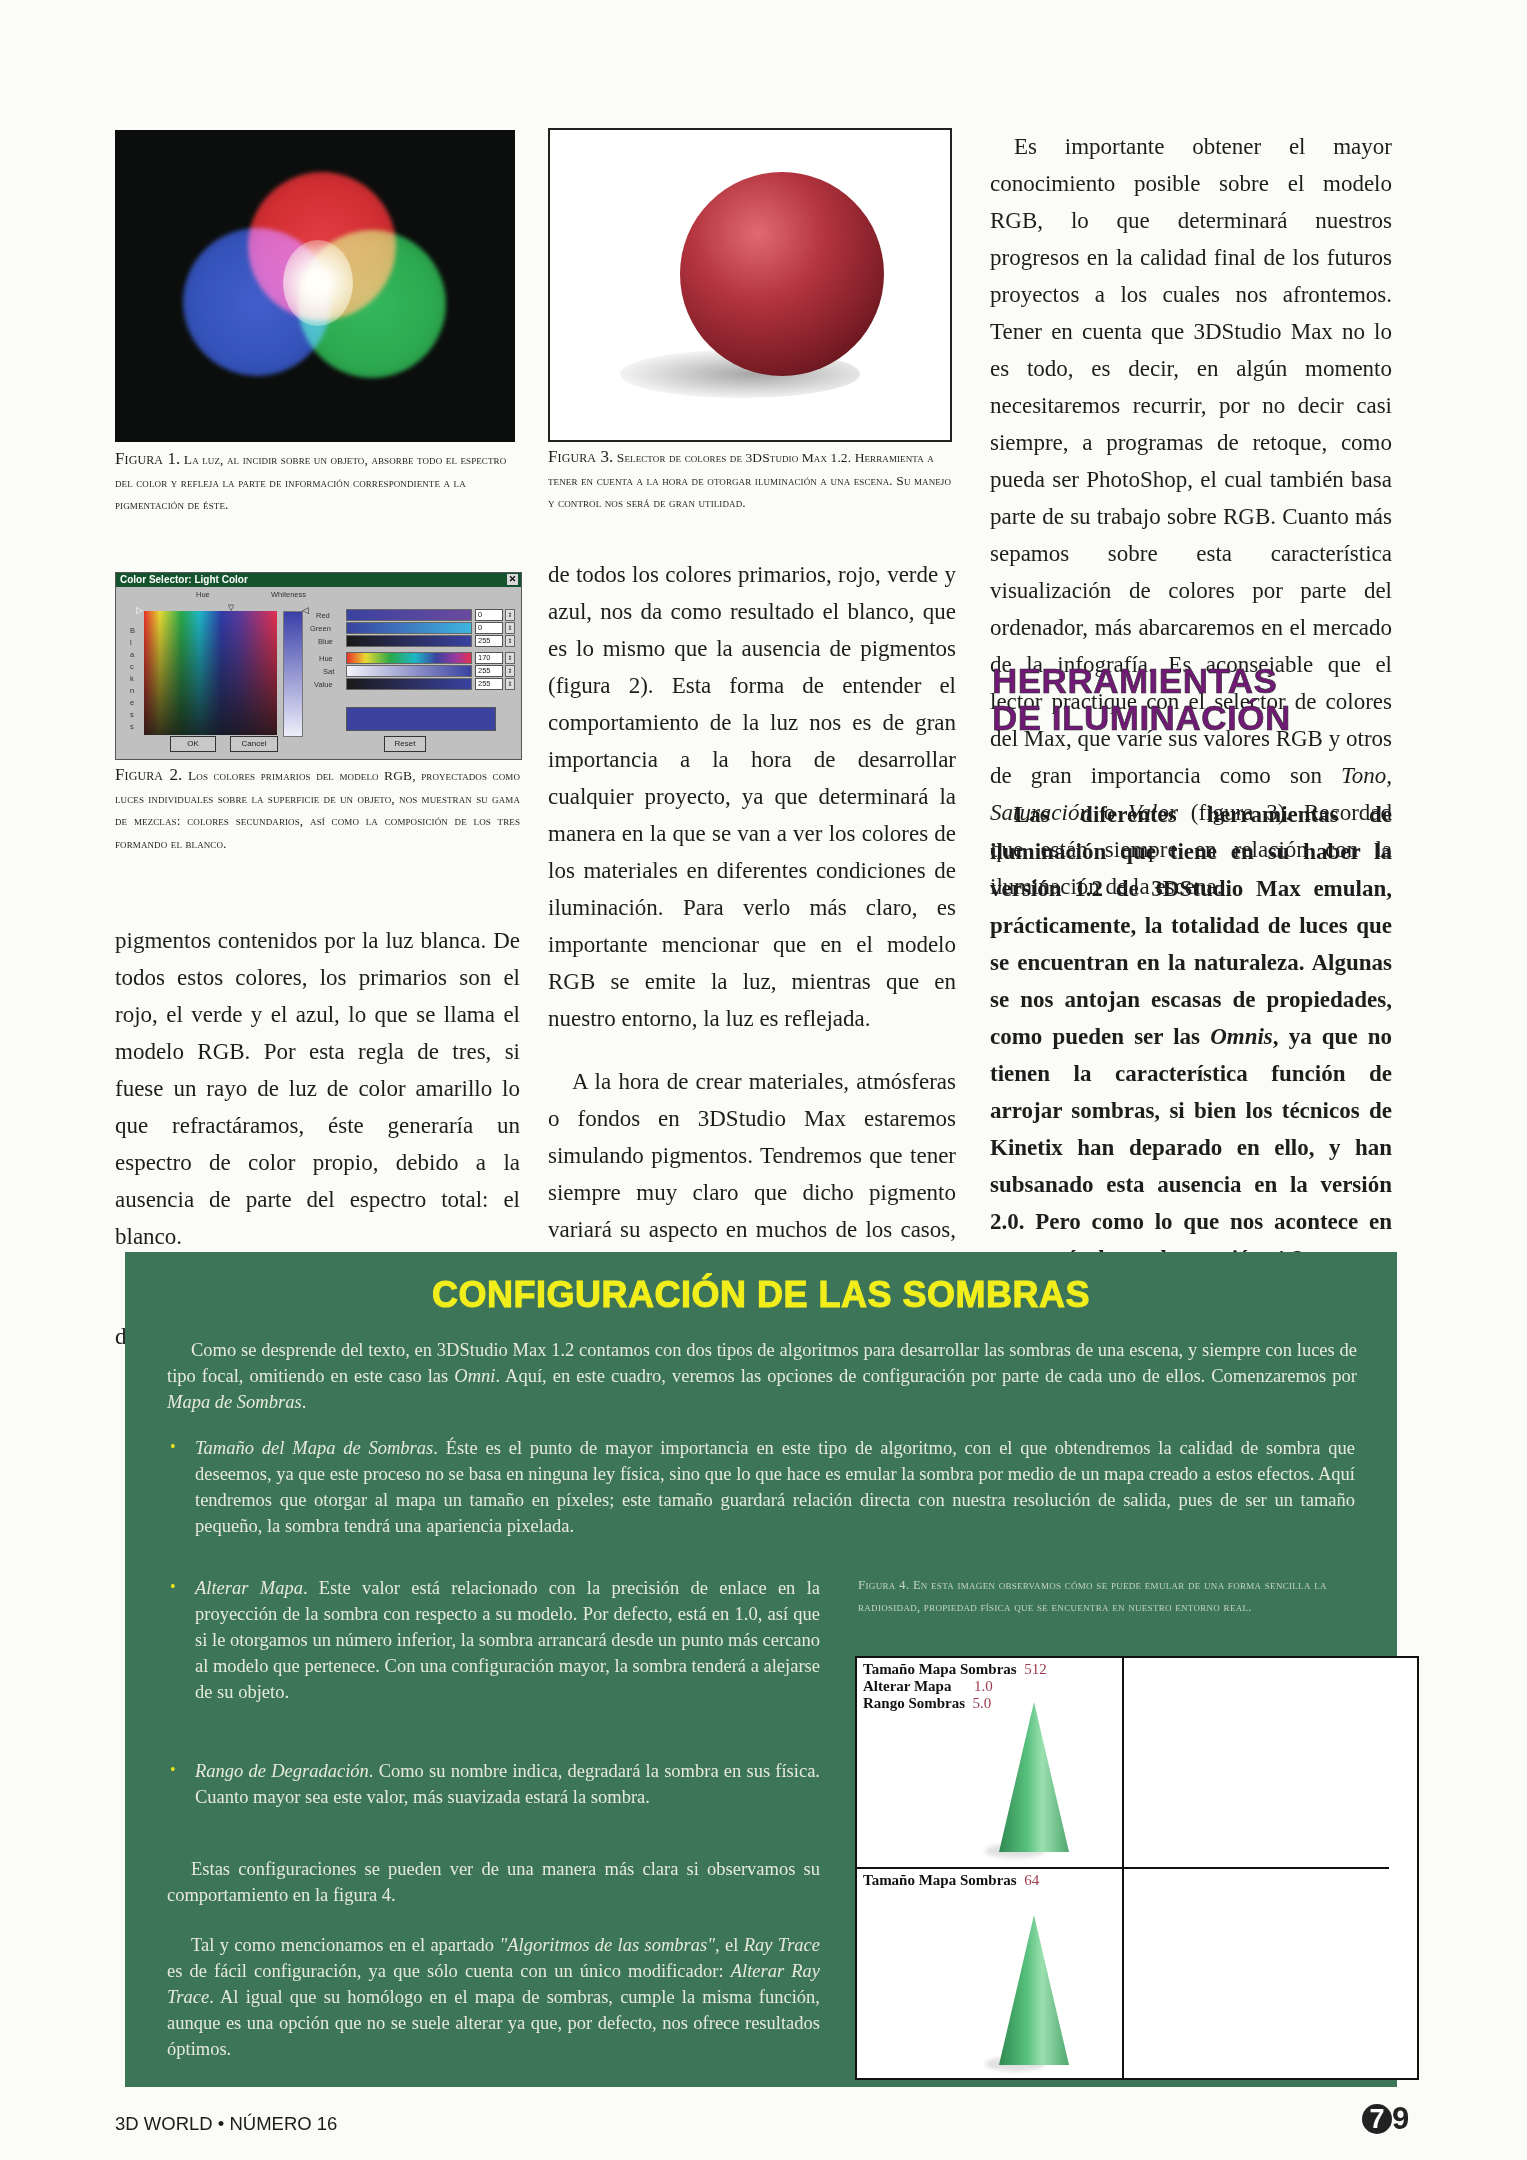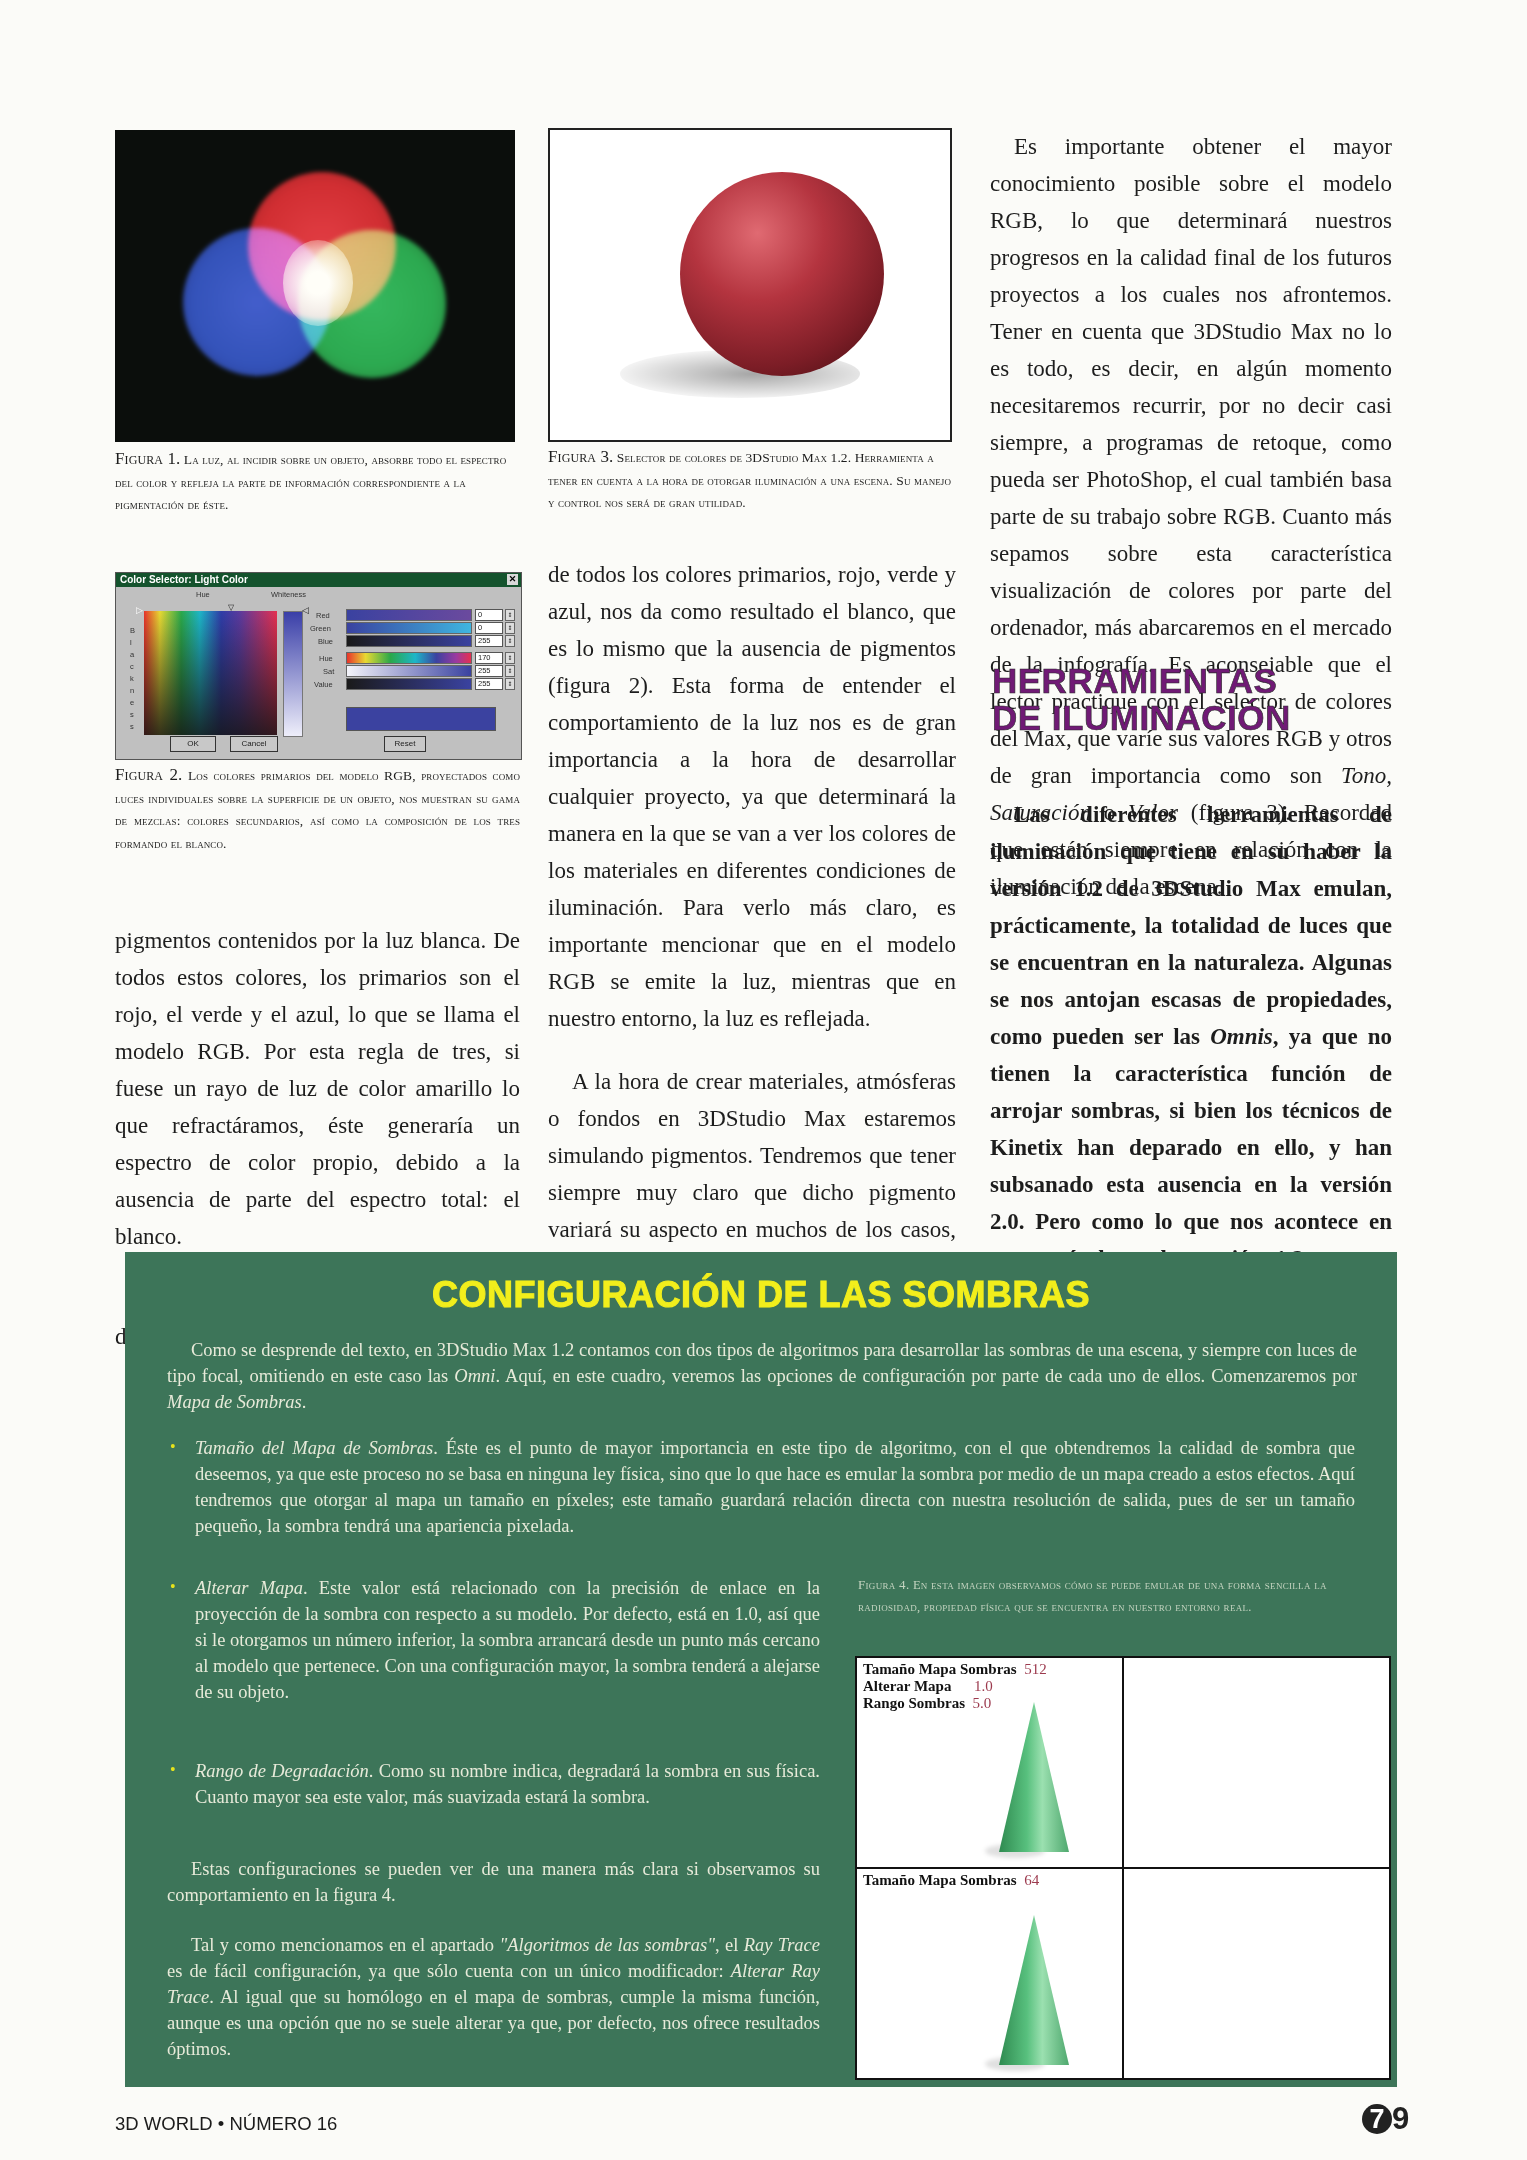--- a/index.html
+++ b/index.html
@@ -40,21 +40,21 @@
   
   #greenbox{left:125px;top:1252px;width:1272px;height:835px;background:#3d7559;}
   #box-title{position:absolute;left:0;width:100%;top:22px;text-align:center;font-family:"Liberation Sans","DejaVu Sans",sans-serif;
        font-weight:bold;font-size:36px;color:#f2ee1c;letter-spacing:0.5px;-webkit-text-stroke:1px #f2ee1c;}
   .gtext{position:absolute;color:#e7ead9;font-size:18.5px;line-height:26px;text-align:justify;}
   .gtext p{margin:0;}
   .gtext i{font-style:italic;}
   .bullet{position:absolute;left:-25px;top:-1px;color:#e6e31c;font-size:16px;}
   #fig4-cap{position:absolute;left:733px;top:322px;width:530px;font-size:12.5px;line-height:22px;color:#c4d4c0;font-variant:small-caps;letter-spacing:0.3px;}
   #fig4-cap .big{font-size:13px;}
-  #fig4-grid{position:absolute;left:730px;top:404px;width:532px;height:420px;background:#fff;border:2px solid #111;}
+  #fig4-grid{position:absolute;left:730px;top:404px;width:532px;height:420px;background:#fff;border:2px solid #111;padding-left:28px;}
   .panel{position:absolute;width:265px;height:208px;background:#fff;}
   .panel-lbl{position:absolute;left:6px;top:3px;font-size:15px;line-height:17px;font-weight:bold;color:#111;}
   .panel-lbl .val{color:#9c3a4e;font-weight:normal;}
   .cone-shade{position:absolute;width:70px;height:150px;clip-path:polygon(50% 0,100% 100%,0 100%);
      background:linear-gradient(to right,#2f8a50 0%,#58c07e 40%,#9be0b0 62%,#4fa86e 100%);}
   .cone-shadow{position:absolute;width:60px;height:14px;border-radius:50%;background:rgba(0,0,0,0.12);filter:blur(2px);}
   
   #footer{left:115px;top:2113px;font-family:"Liberation Sans","DejaVu Sans",sans-serif;font-size:18.5px;color:#1c1c1c;}
   #pagenum{left:1362px;top:2099px;font-family:"Liberation Sans","DejaVu Sans",sans-serif;font-weight:bold;font-size:31px;color:#222;}
   #pagenum .circle7{display:inline-block;width:30px;height:30px;border-radius:50%;background:#222;color:#fff;text-align:center;line-height:31px;font-size:27px;vertical-align:middle;}

